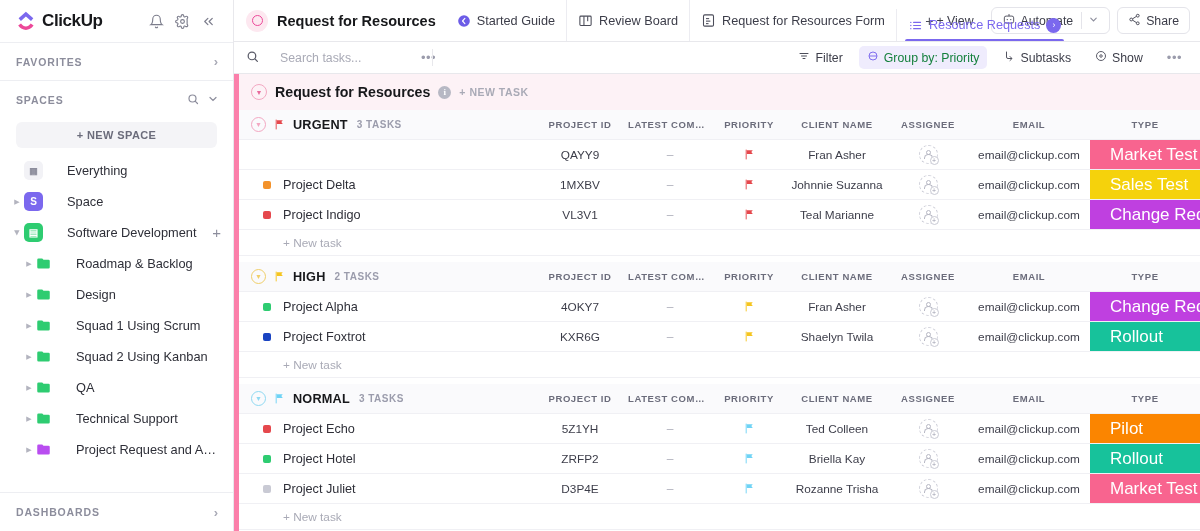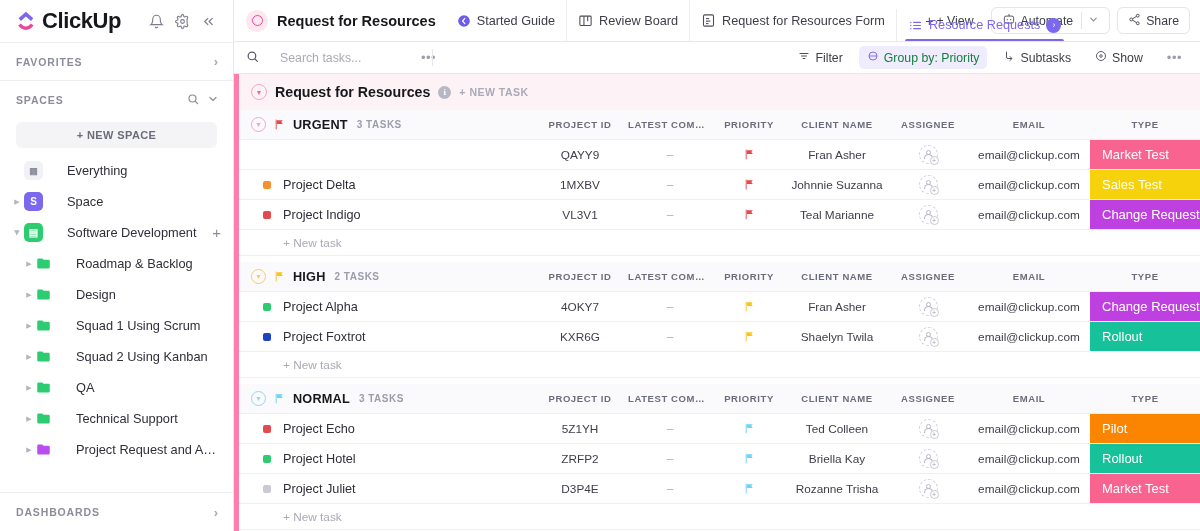--- a/index.html
+++ b/index.html
@@ -16,21 +16,21 @@
     width: 234px; height: 531px; flex: 0 0 234px;
     background: #fff; border-right: 1px solid #e8e8ec;
     display: flex; flex-direction: column;
   }
   .sb-top {
     height: 42px; display: flex; align-items: center;
     padding: 0 12px 0 16px; gap: 0;
   }
   .logo-wrap { display: flex; align-items: center; gap: 6px; flex: 1; }
   .logo-mark { width: 20px; height: 20px; position: relative; flex: 0 0 20px; }
-  .logo-text { font-size: 22px; font-weight: 700; color: #17181b; letter-spacing: -.4px; }
+  .logo-text { font-size: 17px; font-weight: 700; color: #17181b; letter-spacing: -.4px; }
   .sb-ico {
     width: 26px; height: 26px; display: flex; align-items: center;
     justify-content: center; color: #7c7d8c; border-radius: 5px; cursor: pointer;
   }
 
   .sb-section {
     height: 38px; display: flex; align-items: center;
     padding: 0 14px 0 16px; border-top: 1px solid #edeef2;
     font-size: 10.5px; font-weight: 700; letter-spacing: .85px;
     color: #8c8d9c; text-transform: uppercase; cursor: pointer;
@@ -195,22 +195,22 @@
   .avatar-add .body {
     position: absolute; width: 9px; height: 5px; border: 1.1px solid #b7b8c4;
     border-bottom: none; border-radius: 5px 5px 0 0; bottom: 4.5px;
   }
   .avatar-add .plusdot {
     position: absolute; right: -2px; bottom: -2px; width: 9px; height: 9px;
     border-radius: 50%; background: #fff; border: 1.1px solid #c9cad4;
     color: #9b9cac; font-size: 7px; display: flex; align-items: center; justify-content: center;
   }
   .type-badge {
-    height: 100%; display: flex; align-items: center; padding-left: 12px;
-    font-size: 13px; color: #fff; white-space: nowrap; overflow: hidden;
+    height: 100%; display: flex; align-items: center; padding-left: 20px;
+    font-size: 17px; color: #fff; white-space: nowrap; overflow: hidden;
   }
   .newtask {
     height: 26px; display: flex; align-items: center; padding-left: 44px;
     font-size: 11.8px; color: #a9aab6; cursor: pointer; border-bottom: 1px solid #f0f0f4;
   }
   .grp-gap { height: 6px; }
 </style>
 </head>
 <body>
 

